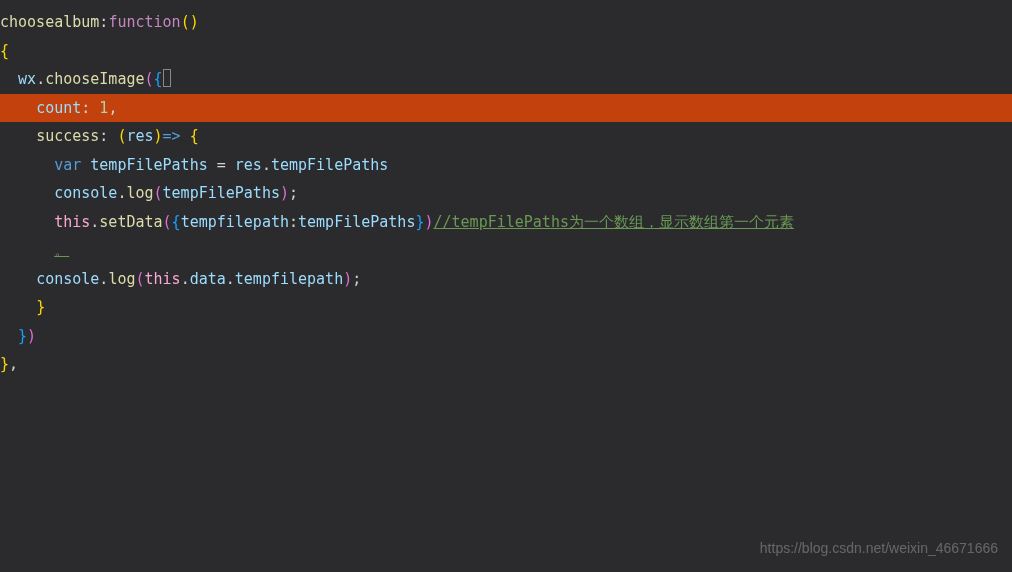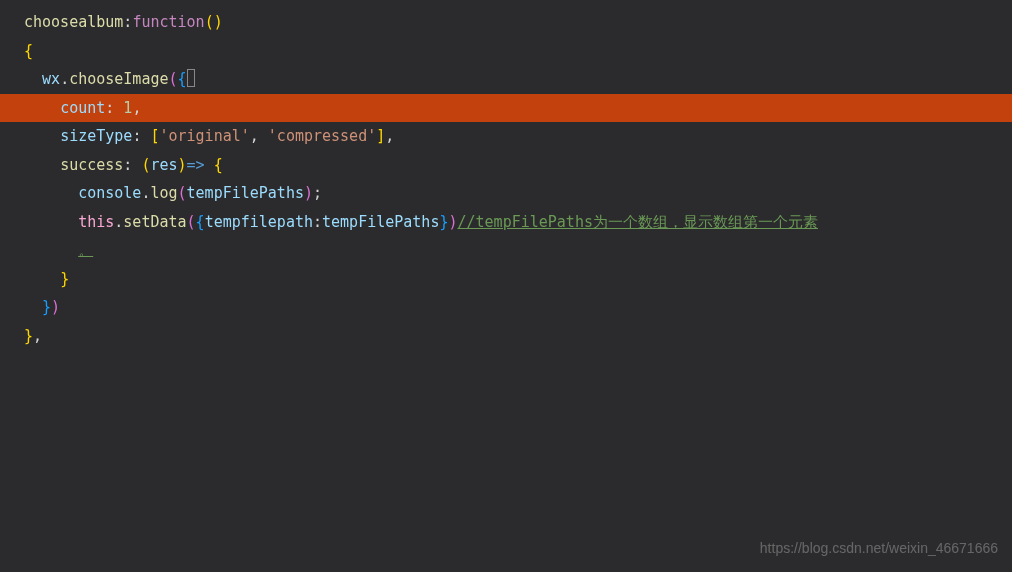--- a/index.html
+++ b/index.html
@@ -11,21 +11,20 @@
     font-size: 15px;
     line-height: 1.9;
     overflow: hidden;
     position: relative;
   }
   .editor {
     padding: 8px 0;
     position: relative;
   }
   .line {
-    padding-left: 24px;
     white-space: pre;
     position: relative;
   }
   .highlight-line {
     background: #c2410c;
   }
   .cursor-box {
     border: 1px solid #888;
     display: inline-block;
     width: 8px;
@@ -64,33 +63,34 @@
 <div class="editor">
 
 <div class="line"><span class="tok-fn">choosealbum</span><span class="tok-plain">:</span><span class="tok-key">function</span><span class="tok-brace1">()</span></div>
 
 <div class="line"><span class="tok-brace1">{</span></div>
 
 <div class="line">  <span class="tok-var">wx</span><span class="tok-plain">.</span><span class="tok-fn">chooseImage</span><span class="tok-brace2">(</span><span class="tok-brace3">{</span><span class="cursor-box"></span></div>
 
 <div class="line highlight-line">    <span class="tok-prop">count</span><span class="tok-plain">: </span><span class="tok-num">1</span><span class="tok-plain">,</span></div>
 
-<div class="line">    <span class="tok-prop">sizeType</span><span class="tok-plain">: </span><span class="tok-brace1">[</span><span class="tok-str">'original'</span><span class="tok-plain">, </span><span class="tok-str">'compressed'</span><span class="tok-brace1">]</span><span class="tok-plain">,</span></div>
 
 
 <div class="line">    <span class="tok-fn">success</span><span class="tok-plain">: </span><span class="tok-brace1">(</span><span class="tok-var">res</span><span class="tok-brace1">)</span><span class="tok-kw">=&gt;</span><span class="tok-plain"> </span><span class="tok-brace1">{</span></div>
 
+<div class="line">      <span class="tok-kw">var</span><span class="tok-plain"> </span><span class="tok-var">tempFilePaths</span><span class="tok-plain"> = </span><span class="tok-var">res</span><span class="tok-plain">.</span><span class="tok-var">tempFilePaths</span></div>
 
 <div class="line">      <span class="tok-var">console</span><span class="tok-plain">.</span><span class="tok-fn">log</span><span class="tok-brace2">(</span><span class="tok-var">tempFilePaths</span><span class="tok-brace2">)</span><span class="tok-plain">;</span></div>
 
 <div class="line">      <span class="tok-this">this</span><span class="tok-plain">.</span><span class="tok-fn">setData</span><span class="tok-brace2">(</span><span class="tok-brace3">{</span><span class="tok-var">tempfilepath</span><span class="tok-plain">:</span><span class="tok-var">tempFilePaths</span><span class="tok-brace3">}</span><span class="tok-brace2">)</span><span class="tok-comm">//tempFilePaths为一个数组，显示数组第一个元素</span></div>
 
 
 <div class="line">      <span class="tok-comm">。</span></div>
 
+<div class="line">    <span class="tok-var">console</span><span class="tok-plain">.</span><span class="tok-fn">log</span><span class="tok-brace2">(</span><span class="tok-this">this</span><span class="tok-plain">.</span><span class="tok-var">data</span><span class="tok-plain">.</span><span class="tok-var">tempfilepath</span><span class="tok-brace2">)</span><span class="tok-plain">;</span></div>
 
 <div class="line">    <span class="tok-brace1">}</span></div>
 
 <div class="line">  <span class="tok-brace3">}</span><span class="tok-brace2">)</span></div>
 
 <div class="line"><span class="tok-brace1">}</span><span class="tok-plain">,</span></div>
 
 </div>
 
 <div class="watermark">https://blog.csdn.net/weixin_46671666</div>

